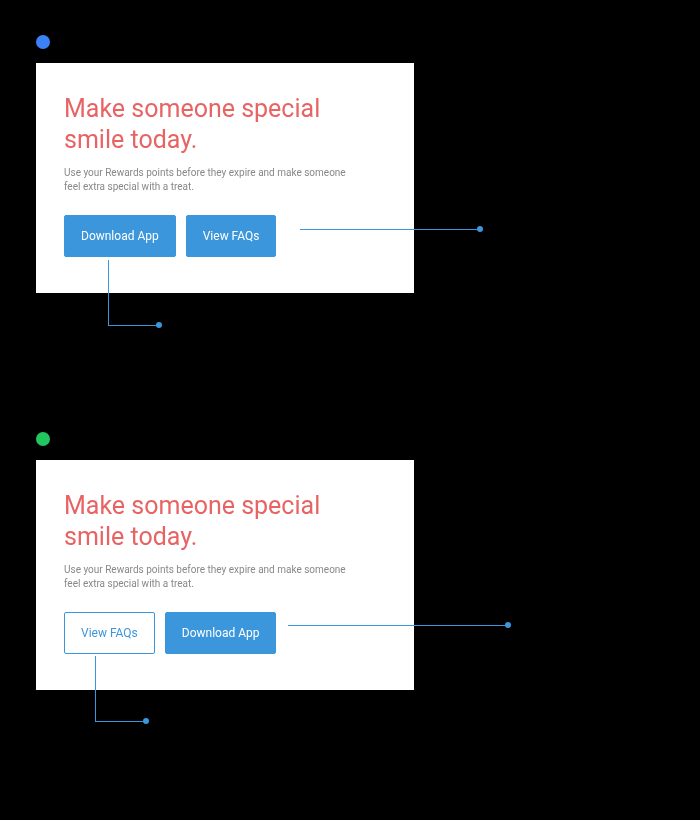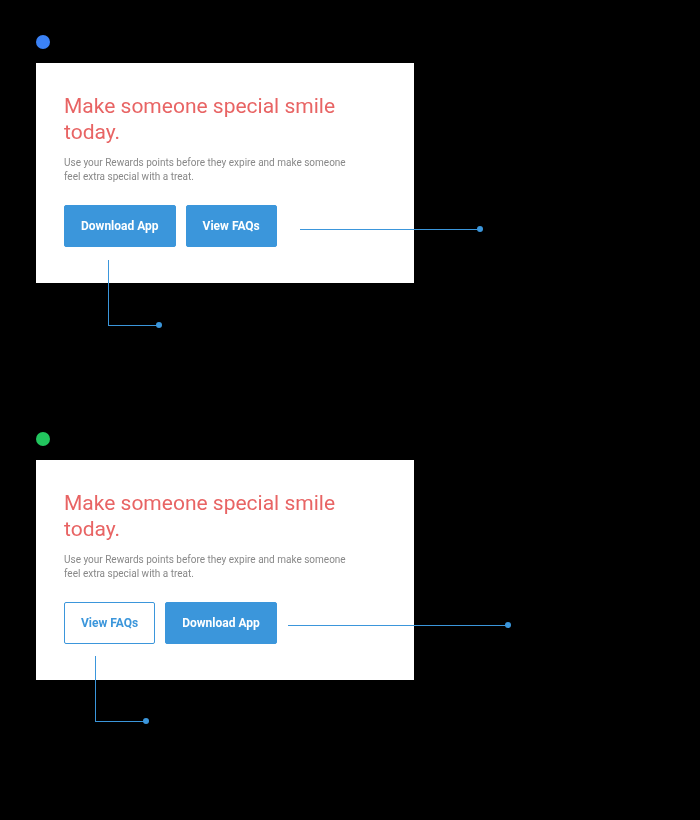--- a/index.html
+++ b/index.html
@@ -39,40 +39,40 @@
       background: #22c55e;
     }
     .card {
       background: #ffffff;
       width: 378px;
       padding: 30px 28px 36px 28px;
       position: relative;
     }
     .card-title {
       color: #e86464;
-      font-size: 21px;
+      font-size: 25px;
       font-weight: 400;
       line-height: 1.25;
       margin-bottom: 10px;
     }
     .card-subtitle {
       color: #888888;
       font-size: 10px;
       line-height: 1.45;
       margin-bottom: 20px;
       max-width: 300px;
     }
     .button-row {
       display: flex;
       gap: 10px;
     }
     .btn {
       padding: 13px 16px;
       font-size: 12px;
-      font-weight: 700;
+      font-weight: 400;
       border-radius: 2px;
       cursor: pointer;
       display: inline-block;
       text-align: center;
     }
     .btn-primary {
       background: #3b96db;
       color: #ffffff;
       border: 1px solid #3b96db;
     }

